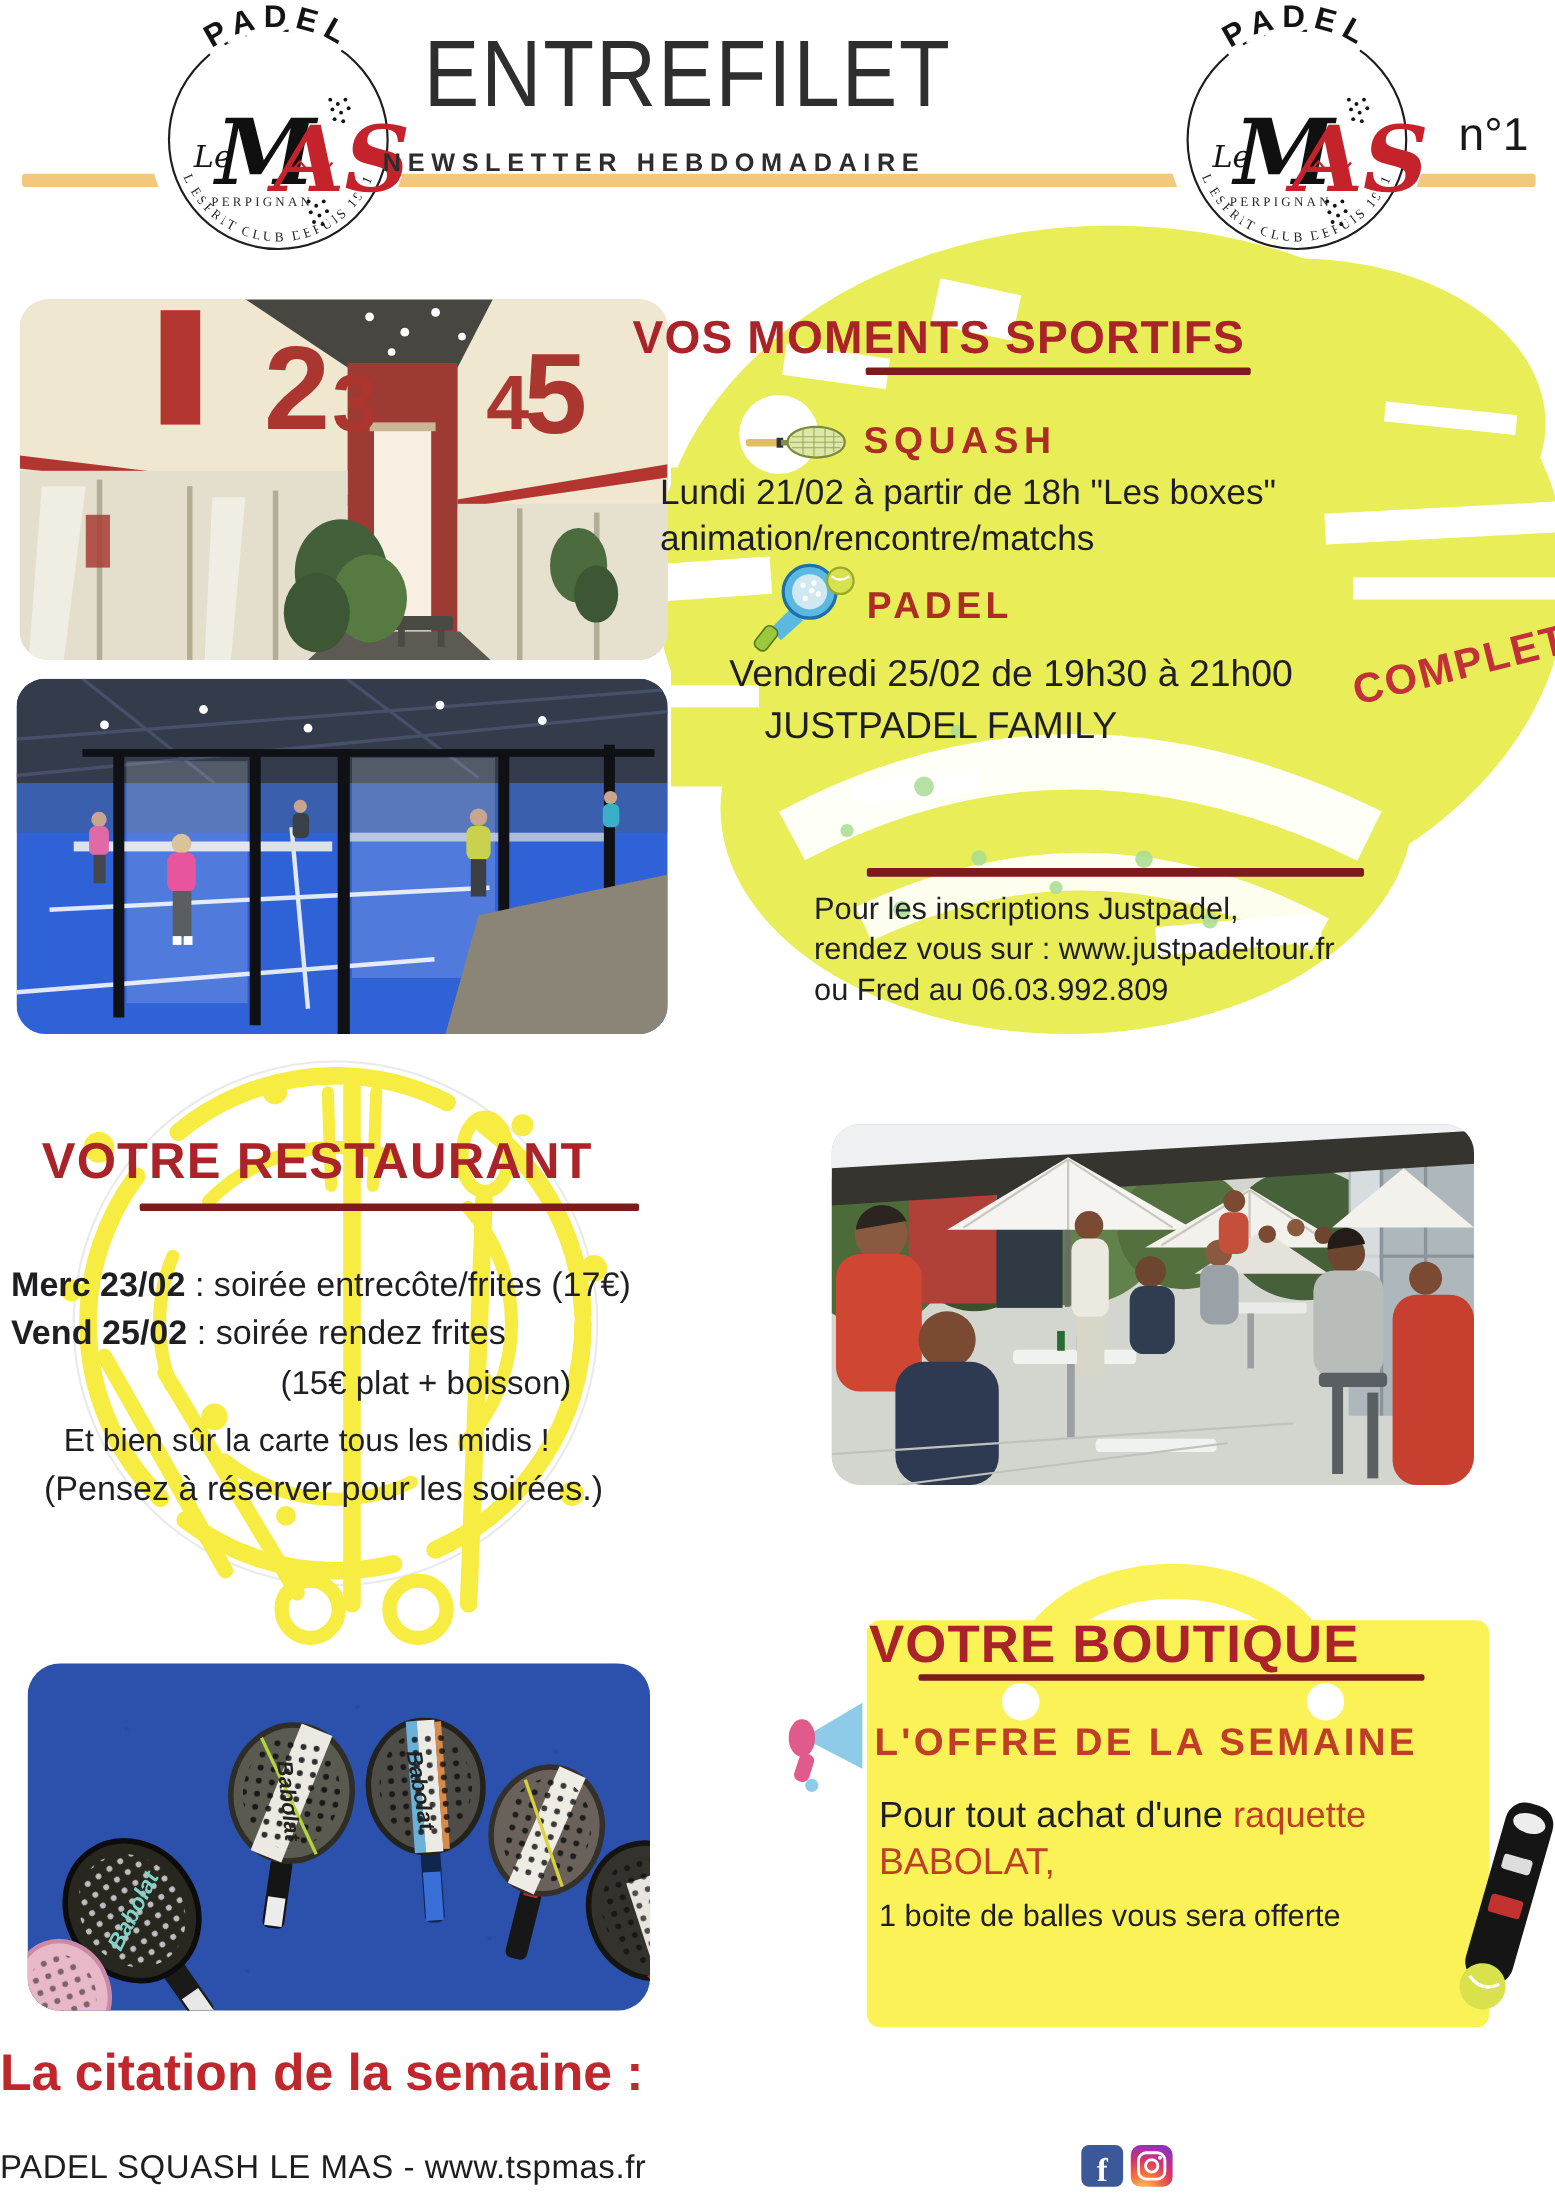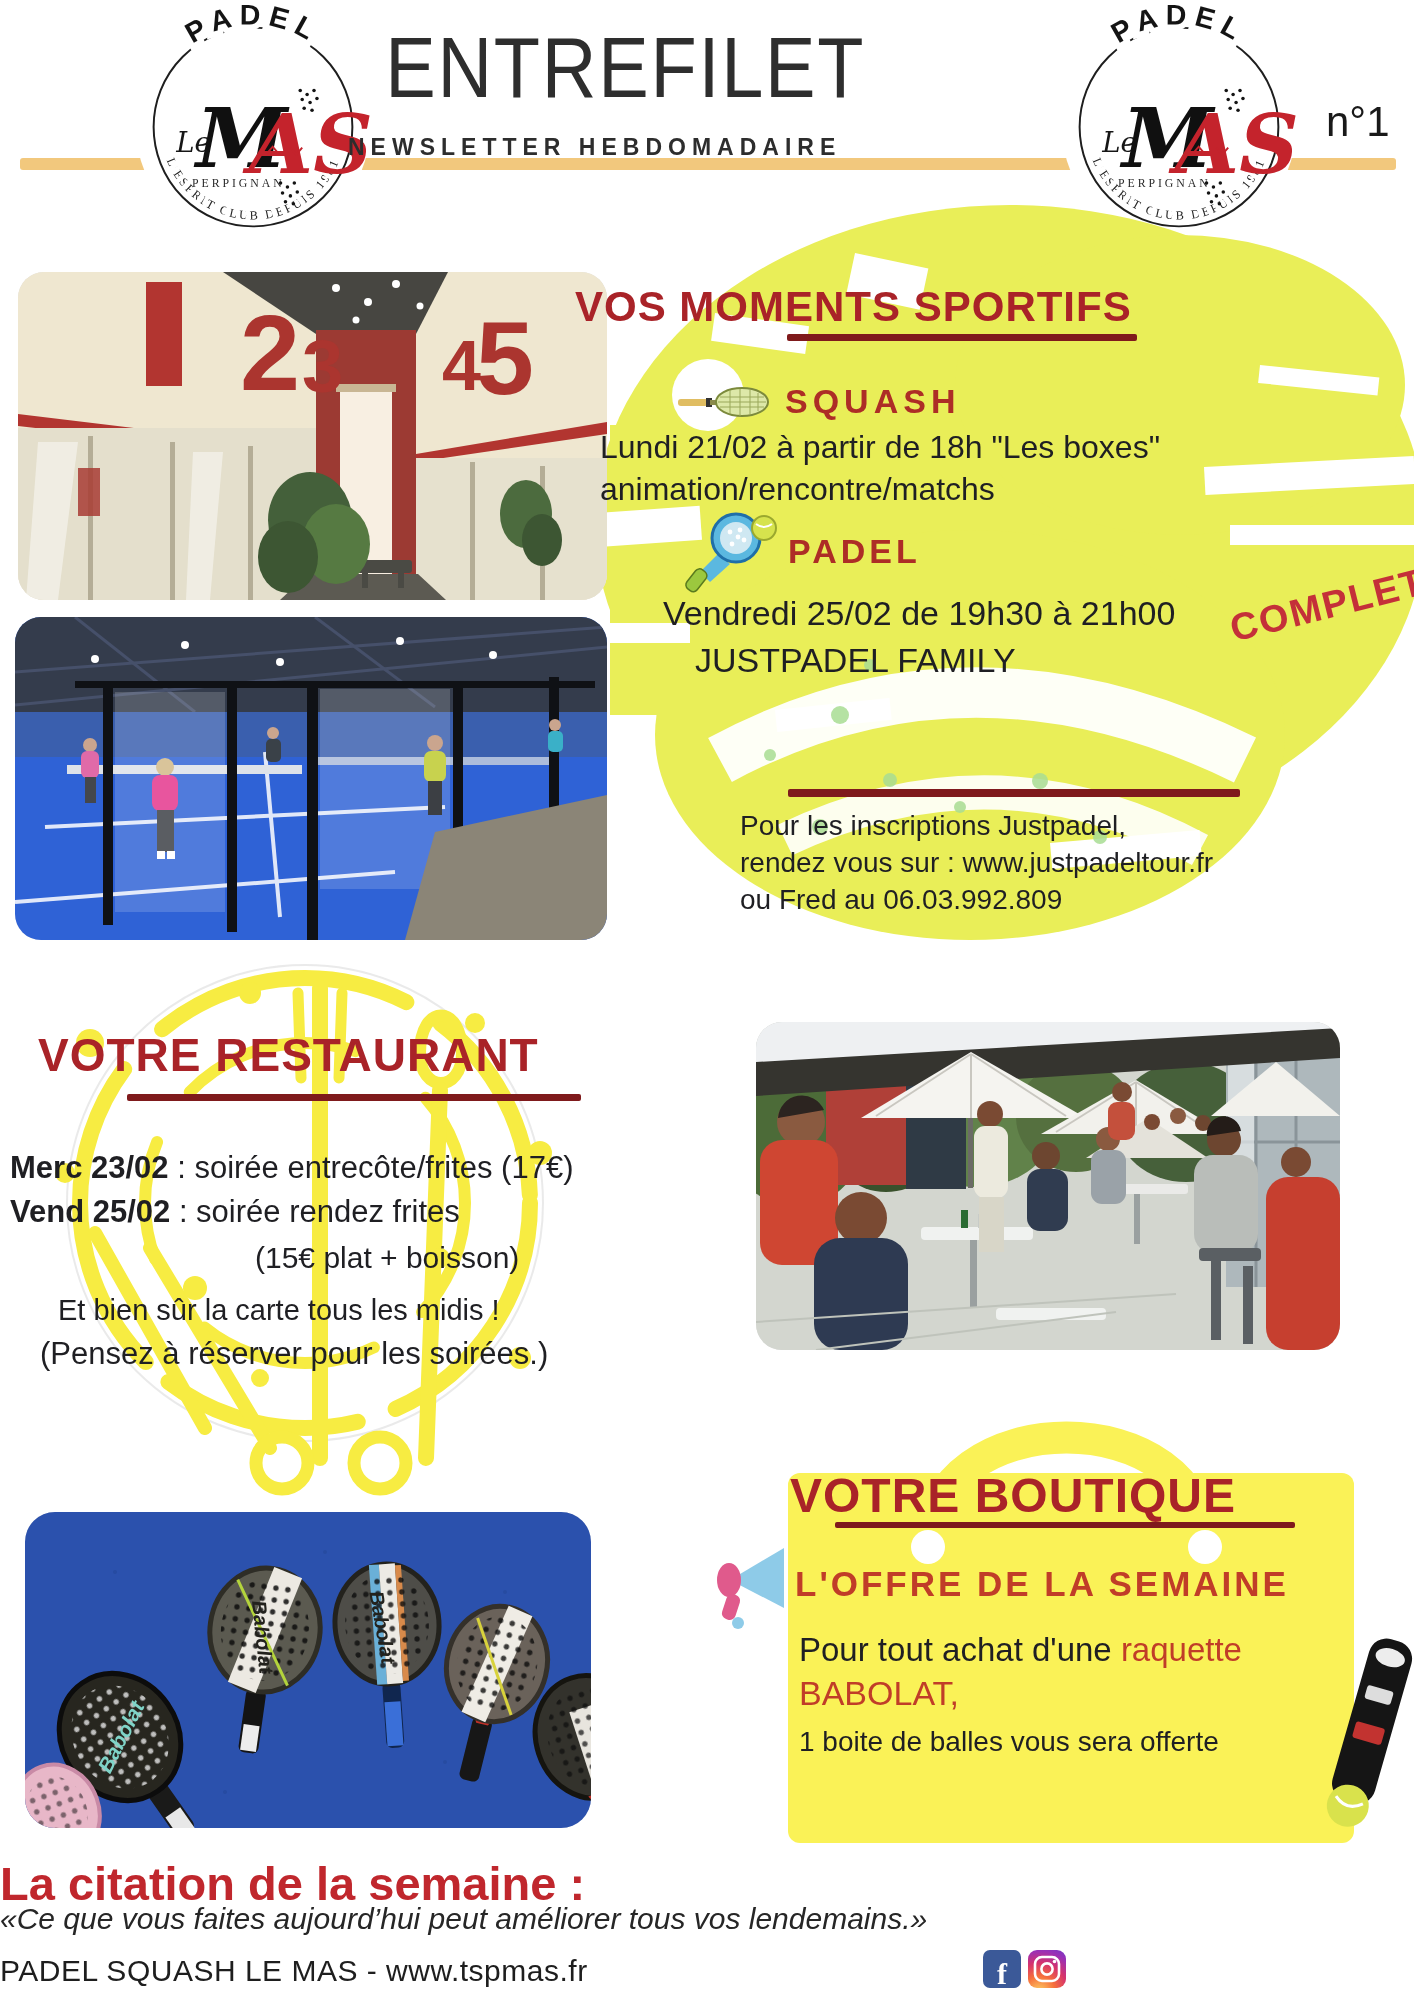--- a/index.html
+++ b/index.html
@@ -564,21 +564,20 @@
         <ellipse cx="52" cy="26" rx="15" ry="9" fill="#ededed"></ellipse>
         <rect x="38" y="58" width="27" height="14" rx="3" fill="#dddddd"></rect>
         <rect x="37" y="96" width="30" height="17" rx="3" fill="#c23330"></rect>
         <circle cx="52" cy="180" r="21" fill="#d9e24c"></circle>
         <path d="M 38,174 Q 52,186 66,174" stroke="#ffffff" stroke-width="3" fill="none"></path>
       </g>
     </svg>
   </div>
 
   <div class="abs center" style="left:0;top:1856px;width:1414px;font-size:47px;font-weight:600;color:#c0272d">La citation de la semaine :</div>
-  <div class="abs center" style="left:0;top:1902px;width:1414px;font-size:30px;font-style:italic;font-weight:500;color:#262626">«Ce que vous faites aujourd’hui peut améliorer tous vos lendemains.»</div>
   <div class="abs center" style="left:0;top:1954px;width:1414px;font-size:30px;letter-spacing:0.5px;color:#1e1e1e">PADEL SQUASH LE MAS - www.tspmas.fr</div>
 
   <div class="abs" style="left:983px;top:1950px;width:38px;height:38px;background:#3b5998;border-radius:7px;color:#fff;
               display:flex;align-items:flex-end;justify-content:center;font-weight:700;font-size:30px;line-height:0.95;overflow:hidden">
     <span style="font-family:'Liberation Serif',serif">f</span>
   </div>
   <div class="abs" style="left:1028px;top:1950px;width:38px;height:38px;border-radius:9px;
               background:radial-gradient(circle at 30% 110%, #fdd164 0%, #f6703c 32%, #d6336c 58%, #9b30b5 82%, #7038c8 100%)">
     <svg viewBox="0 0 38 38" width="38" height="38">
       <rect x="7" y="7" width="24" height="24" rx="7" fill="none" stroke="#ffffff" stroke-width="2.6"></rect>

